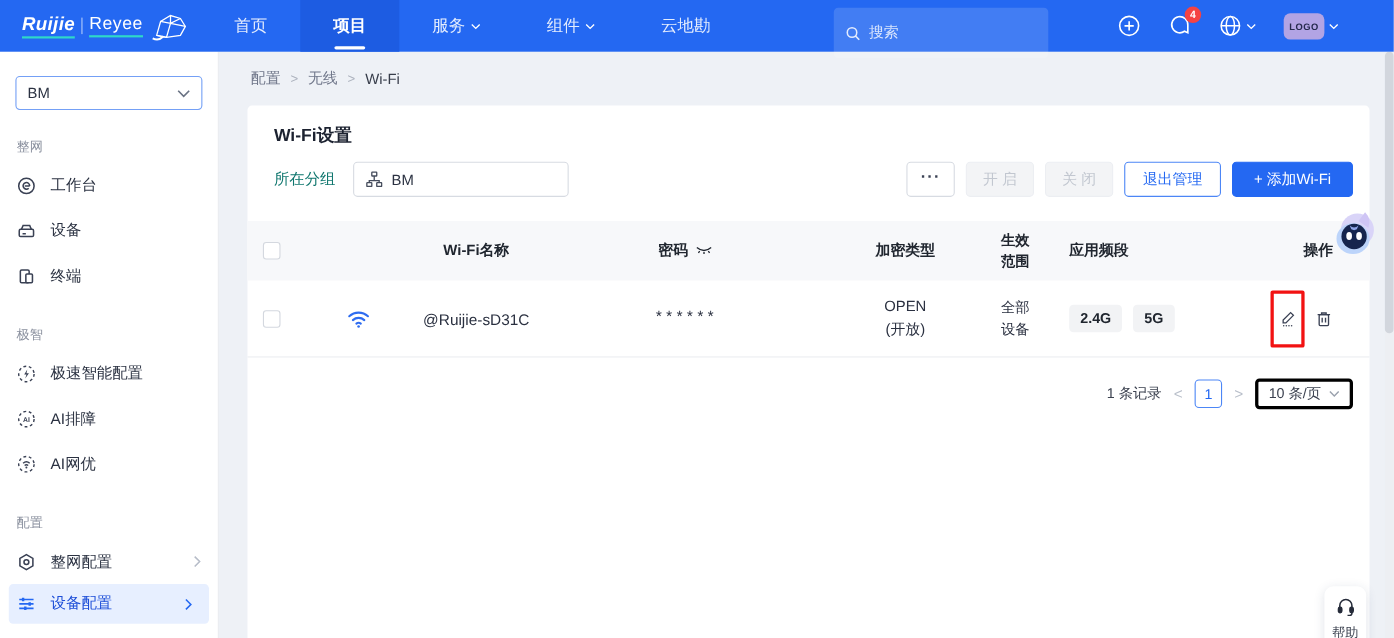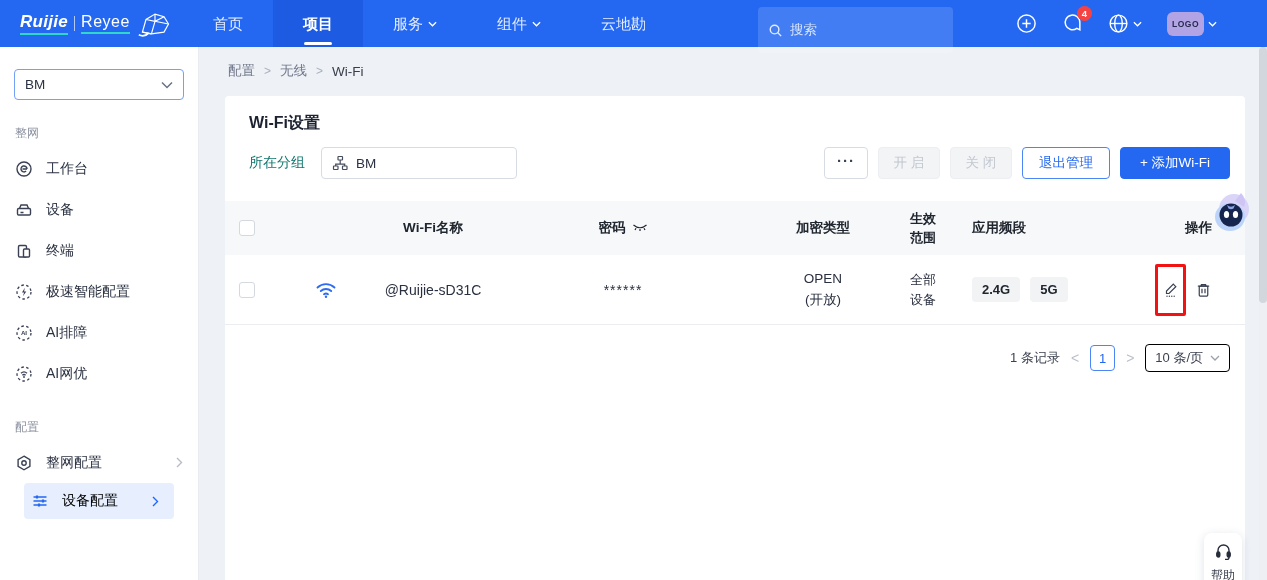--- a/index.html
+++ b/index.html
@@ -26,21 +26,21 @@
   .avatar { width:37px; height:24px; border-radius:6px; background:#b2a4e4; color:#262b4e; font-size:8.5px; font-weight:800; letter-spacing:.5px; display:flex; align-items:center; justify-content:center; }
 
   
   .sidebar { position:absolute; left:0; top:47px; width:199px; height:533px; background:#fff; border-right:1px solid #e9ebf0; z-index:20; }
   .grp-select { margin:22px 14px 0 14px; height:31px; border:1px solid #74a0f6; border-radius:4px; display:flex; align-items:center; justify-content:space-between; padding:0 10px; cursor:pointer; background:#fff; }
   .grp-select span { font-size:13.5px; color:#2b3242; }
   .sec-label { margin:25px 0 6px 15px; font-size:12px; color:#8a909e; }
   .side-item { height:41px; display:flex; align-items:center; padding-left:15px; gap:13px; font-size:14px; color:#2b3242; cursor:pointer; }
   .side-item .lbl { flex:1; }
   .side-item .chev { margin-right:15px; }
-  .side-item.selected { margin:0 24px; padding-left:7px; height:36px; border-radius:4px; background:#e7efff; color:#000000; font-weight:500; }
+  .side-item.selected { margin:0 8px; padding-left:7px; height:36px; border-radius:4px; background:#e7efff; color:#1d4ed8; font-weight:500; }
 
   
   .content { position:absolute; left:199px; top:47px; width:1068px; height:533px; background:#eef1f6; overflow:hidden; }
   .breadcrumb { position:absolute; left:29px; top:15px; font-size:13.5px; color:#70778a; display:flex; gap:9px; align-items:center; }
   .breadcrumb .sep { color:#aab0bc; font-size:12px; }
   .breadcrumb .last { color:#373d4a; }
   .card { position:absolute; left:26px; top:49px; width:1020px; height:560px; background:#fff; border-radius:4px; }
   .card-title { padding:17px 0 0 24px; font-size:16px; font-weight:700; color:#1c2230; }
   .controls { display:flex; align-items:center; margin:13px 15px 0 24px; }
   .grp-label { font-size:14px; color:#0f766e; margin-right:16px; }
@@ -54,36 +54,36 @@
   .btn-primary { width:110px; background:#2468f2; border:1px solid #2468f2; color:#fff; }
 
   
   .table { margin-top:22px; }
   .trow { display:flex; align-items:center; }
   .thead { background:#f7f8fa; height:54px; font-weight:700; font-size:13.5px; color:#20262f; }
   .tbody-row { height:70px; font-size:14px; color:#2a3040; border-bottom:1px solid #ebedf1; }
   .c-check { width:48px; padding-left:14px; flex:none; }
   .c-icon  { width:105px; flex:none; display:flex; justify-content:center; }
   .c-name  { width:110px; flex:none; text-align:center; }
-  .c-pass  { width:270px; flex:none; text-align:center; display:flex; justify-content:center; align-items:center; gap:6px; }
+  .c-pass  { width:270px; flex:none; text-align:center; display:flex; justify-content:center; align-items:center; gap:6px;font-family:Liberation Mono, monospace; }
   .c-enc   { width:130px; flex:none; text-align:center; line-height:1.5; font-size:13.5px; }
   .c-scope { width:70px; flex:none; display:flex; justify-content:center; line-height:1.5; font-size:13px; }
   .c-scope .wrapbox { width:34px; text-align:center; word-break:break-all; }
   .c-bands { width:160px; flex:none; padding-left:14px; display:flex; gap:10px; align-items:center; }
   .c-ops   { flex:1; display:flex; justify-content:flex-end; align-items:center; gap:16px; padding-right:33px; }
   .checkbox { width:16px; height:16px; border:1px solid #d4d8df; border-radius:3px; background:#fff; cursor:pointer; }
   .tag { background:#f2f3f5; border-radius:4px; padding:5px 10px; font-size:13px; font-weight:700; color:#20262f; }
   .icon-btn { position:relative; cursor:pointer; }
   .red-box { position:absolute; left:-8px; top:-17px; width:31px; height:52px; border:3px solid #f21212; border-radius:2px; pointer-events:none; }
 
   
   .pagination { display:flex; justify-content:flex-end; align-items:center; gap:9px; margin:19px 15px 0 0; font-size:13px; color:#3c4250; }
   .pg-arrow { color:#b9bfca; font-size:14px; cursor:pointer; padding:0 2px; }
   .pg-num { width:25px; height:26px; border:1px solid #4c86f6; border-radius:4px; color:#2468f2; display:flex; align-items:center; justify-content:center; cursor:pointer; }
-  .pg-size { height:28px; border:1px solid #000000; border-radius:4px; display:flex; align-items:center; gap:7px; padding:0 9px; cursor:pointer; background:#fff; }
+  .pg-size { height:28px; border:3px solid #000000; border-radius:4px; display:flex; align-items:center; gap:7px; padding:0 9px; cursor:pointer; background:#fff; }
 
   
   .mascot { position:absolute; left:1012px; top:144px; z-index:25; }
   .help-card { position:absolute; left:1005px; top:486px; width:38px; height:70px; background:#fff; border-radius:8px; box-shadow:0 2px 10px rgba(40,60,100,.15); z-index:26; display:flex; flex-direction:column; align-items:center; padding-top:9px; gap:7px; }
   .help-card span { font-size:12px; color:#3c4250; }
   .scrollbar { position:absolute; right:0; top:0; width:8px; height:533px; background:#edeff3; }
   .scroll-thumb { position:absolute; right:0; top:0; width:8px; height:256px; background:#d2d6dd; border-radius:4px; }
 </style>
 </head>
 <body>
@@ -189,20 +189,21 @@
     <span class="lbl">设备</span>
   </div>
   <div class="side-item">
     <svg width="18" height="18" viewBox="0 0 18 18" fill="none" stroke="#3a4154" stroke-width="1.4">
       <rect x="3.5" y="3.5" width="8" height="11.5" rx="1.2"></rect>
         <rect x="8.5" y="7" width="6" height="8" rx="1" fill="#fff"></rect>
     </svg>
     <span class="lbl">终端</span>
   </div>
 
+  <div class="sec-label">极智</div>
   <div class="side-item">
     <svg width="18" height="18" viewBox="0 0 18 18" fill="none" stroke="#3a4154" stroke-width="1.3">
       <circle cx="9" cy="9" r="7" stroke-dasharray="2.6 2.4"></circle>
         <path d="M9.8 4.8L7 9.4h2.1L7.9 13.2l3.4-4.8H9.1z" fill="#3a4154" stroke="none"></path>
     </svg>
     <span class="lbl">极速智能配置</span>
   </div>
   <div class="side-item">
     <svg width="18" height="18" viewBox="0 0 18 18" fill="none" stroke="#3a4154" stroke-width="1.3">
       <circle cx="9" cy="9" r="7" stroke-dasharray="2.6 2.4"></circle>

